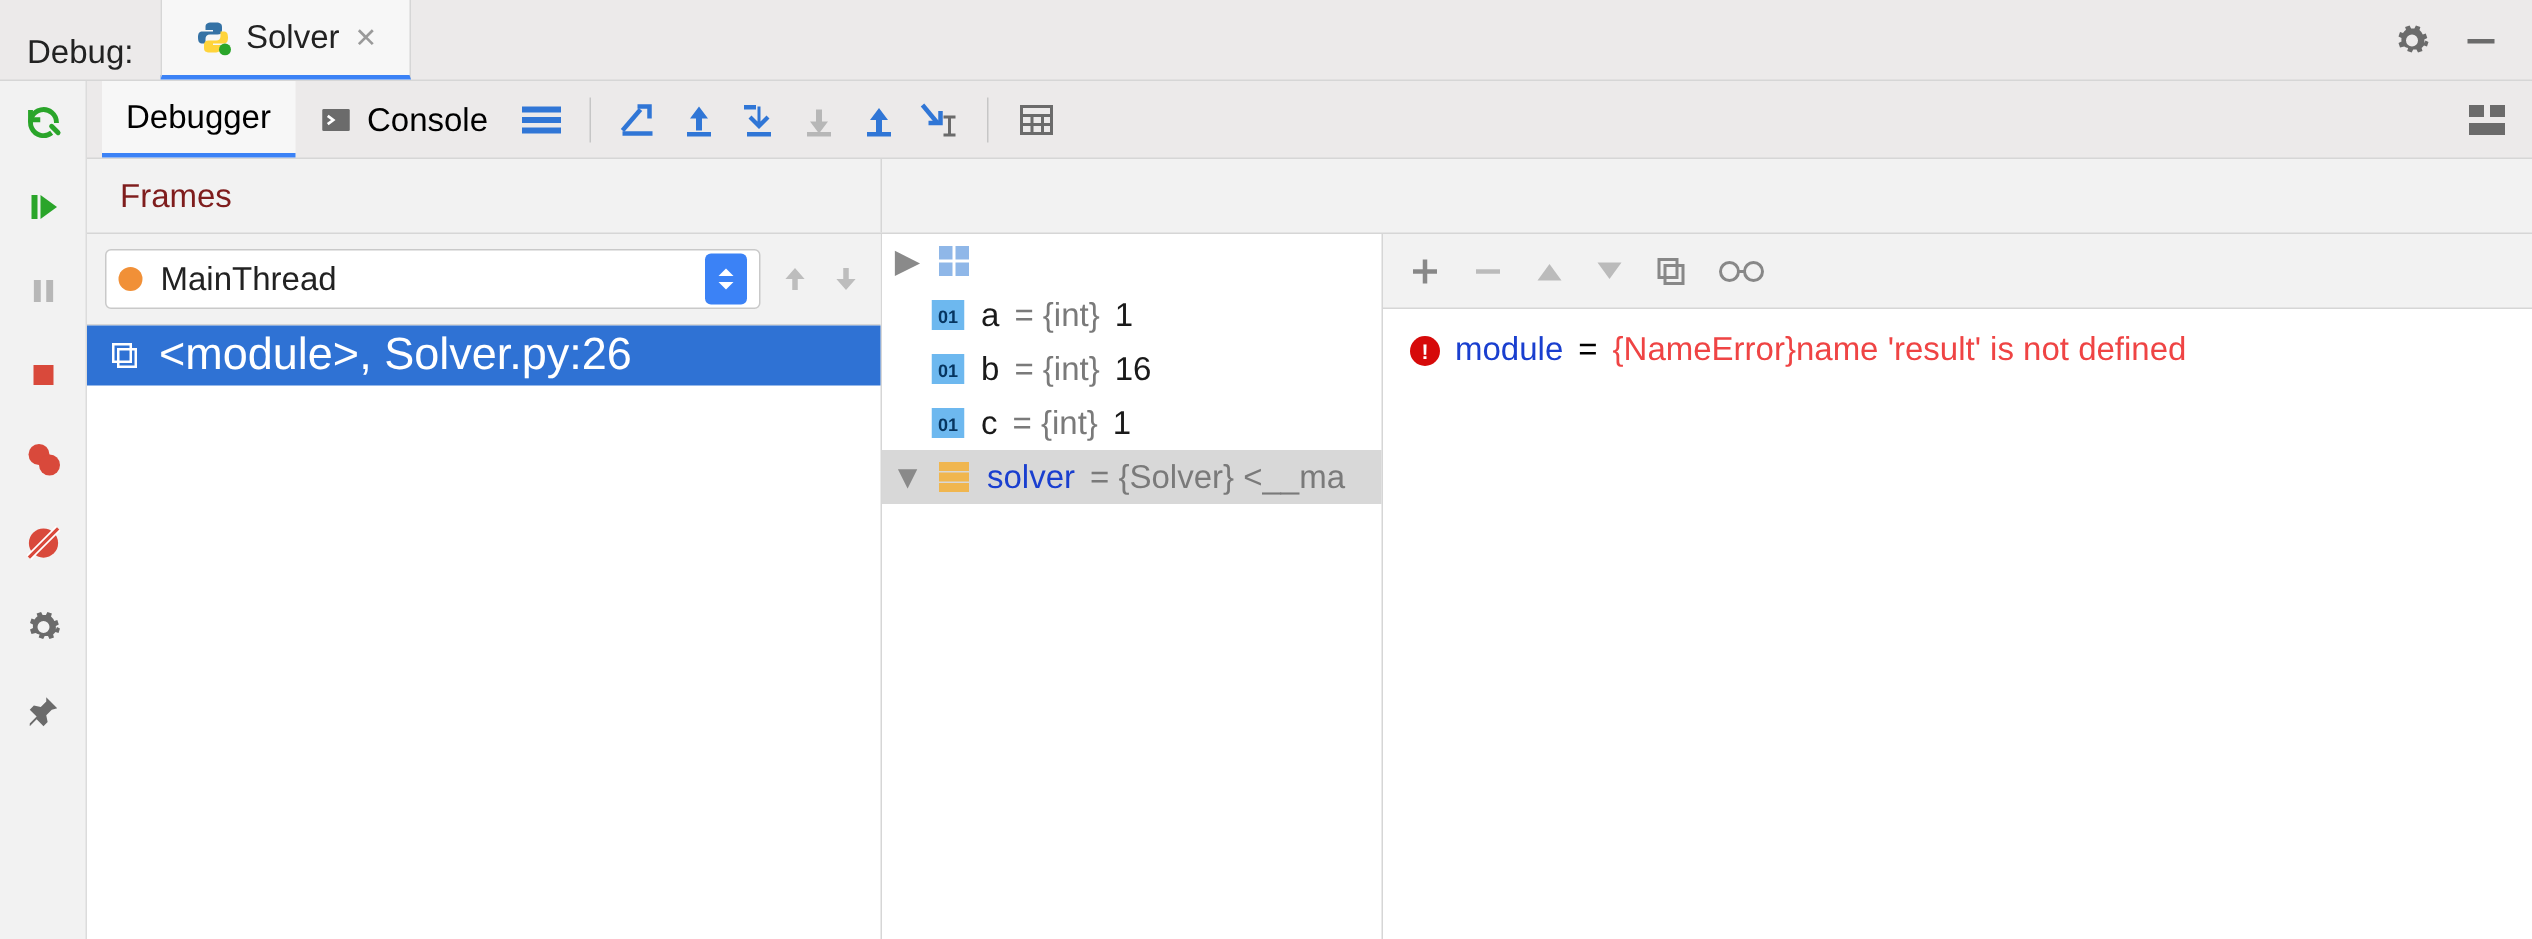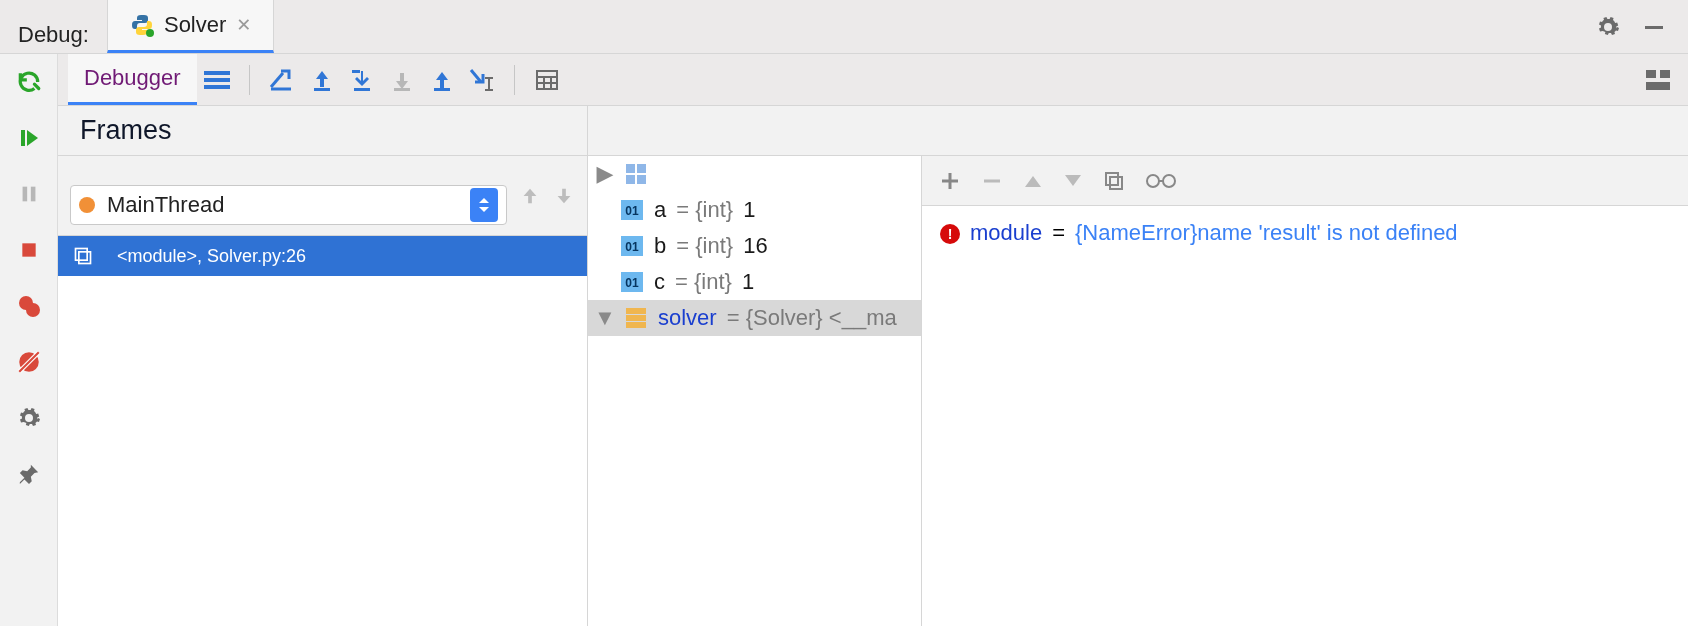--- a/index.html
+++ b/index.html
@@ -21,71 +21,71 @@
 
   .vtoolbar { width: 58px; background: #f2f2f2; display:flex; flex-direction:column; align-items:center; padding-top:10px; gap: 20px; border-right:1px solid #dcdcdc; }
   .vbtn { width:36px; height:36px; display:flex; align-items:center; justify-content:center; color:#6b6b6b; }
   .vbtn.green { color:#2aa52a; }
   .vbtn.red { color:#d9493b; }
 
   .content { flex:1; display:flex; flex-direction:column; min-width:0; }
 
   
   .subtoolbar { height: 52px; display:flex; align-items:center; background:#eceaea; border-bottom:1px solid #d6d6d6; padding-left:10px; }
-  .subtab { display:flex; align-items:center; gap:10px; padding: 0 16px; height:100%; font-size:22px; color:#701a75;justify-content:center;}
+  .subtab { display:flex; align-items:center; gap:10px; padding: 0 16px; height:100%; font-size:22px; color:#000000;justify-content:center;}
   .subtab.active { background:#f7f7f7; border-bottom:3px solid #3b82f6; }
   .sep { width:1px; height:30px; background:#c6c6c6; margin:0 12px; }
   .stepbtn { width:40px; height:36px; display:flex; align-items:center; justify-content:center; color:#3076d6; }
   .stepbtn.disabled { color:#b7b7b7; }
   .right-spacer { flex:1; }
   .layout-icon { padding-right:18px; color:#6b6b6b; }
 
   
   .panelheaders { display:flex; height:50px; background:#f2f2f2; border-bottom:1px solid #d6d6d6; }
-  .ph { display:flex; align-items:center; font-size:27px; color:#0f172a; padding-left:22px; border-right:1px solid #d6d6d6; }
+  .ph { display:flex; align-items:center; font-size:22px; color:#7f1d1d; padding-left:22px; border-right:1px solid #d6d6d6; }
   .ph-frames { width: 530px; }
   .ph-vars { width: 334px; border-right: none;}
   .ph-watches { flex:1; border-left:1px solid #d6d6d6;}
 
   
   .panels { flex:1; display:flex; min-height:0; }
   .panel { border-right:1px solid #d6d6d6; display:flex; flex-direction:column; min-height:0; }
   .frames { width:530px; background:#fff; }
   .vars { width:334px; background:#fff; }
   .watches { flex:1; background:#f2f2f2; border-right:none;}
 
   
   .thread-row { display:flex; align-items:center; gap:12px; padding:10px 12px; background:#f2f2f2; border-bottom:1px solid #d6d6d6;}
-  .thread-select { flex:1; display:flex; align-items:center; height:40px; background:#fff; border:1px solid #c9c9c9; border-radius:4px; padding:0 8px;margin-top:19px;}
+  .thread-select { flex:1; display:flex; align-items:center; height:40px; background:#fff; border:1px solid #c9c9c9; border-radius:4px; padding:0 8px;}
   .thread-dot { width:16px;height:16px;border-radius:50%; background:#f19037; margin-right:12px;}
   .thread-name { font-size:22px; color:#222; flex:1;}
   .thread-chevrons { width:28px; height:34px; background:#3b82f6; border-radius:4px; display:flex; flex-direction:column; align-items:center; justify-content:center; color:#fff;}
   .navbtn { color:#bdbdbd; }
 
   
-  .frame-item { display:flex; align-items:center; gap:23px; height:40px; padding:0 14px; font-size:18px; }
+  .frame-item { display:flex; align-items:center; gap:12px; height:40px; padding:0 14px; font-size:30px; }
   .frame-item.selected { background:#2f72d4; color:#fff;}
   .frame-icon { width:22px; height:22px; display:flex; align-items:center; justify-content:center; }
 
   
   .var-row { display:flex; align-items:center; gap:10px; height:36px; padding-left:8px; font-size:22px; }
   .var-row.selected { background:#d8d8d8; }
   .tree-toggle { width:18px; color:#8a8a8a; display:flex; justify-content:center;}
   .var-icon { width:24px;height:24px; display:flex; align-items:center; justify-content:center;}
   .var-name { color:#1a1a1a; }
   .var-type { color:#7a7a7a; }
   .var-val { color:#1a1a1a; }
   .var-name.blue { color:#1a3fcf; }
 
   
   .watch-toolbar { display:flex; align-items:center; gap:22px; height:50px; padding-left:18px; color:#888; border-bottom:1px solid #d6d6d6; background:#f2f2f2;}
   .watch-body { padding:14px 18px; background:#fff; flex:1; min-height:0;}
   .watch-row { display:flex; align-items:flex-start; gap:10px; font-size:22px; }
   .watch-name { color:#1a3fcf; }
-  .watch-err { color:#3b82f6; }
+  .watch-err { color:#ef4444; }
   .err-icon { width:20px;height:20px; border-radius:50%; background:#d60a0a; color:#fff; font-size:14px; font-weight:bold; display:flex; align-items:center; justify-content:center; margin-top:4px;}
 
   svg { display:block; }
 </style>
 </head>
 <body>
 
 <div class="root">
 
   <div class="titlebar">
@@ -167,20 +167,29 @@
           </svg>
         </div>
     </div>
 
     <div class="content">
 
       <div class="subtoolbar">
         <div class="subtab active">
             <span>Debugger</span>
           </div>
+        <div class="subtab">
+          <span>
+              <svg width="22" height="22" viewBox="0 0 24 24" fill="#6b6b6b">
+                <rect x="2" y="4" width="20" height="16" rx="1"></rect>
+                <path d="M6 9l4 3-4 3" stroke="#fff" stroke-width="2" fill="none"></path>
+              </svg>
+            </span>
+          <span>Console</span>
+        </div>
         <div class="stepbtn">
             <svg width="26" height="20" viewBox="0 0 26 20">
               <rect y="1" width="26" height="4" fill="#3076d6"></rect>
               <rect y="8" width="26" height="4" fill="#3076d6"></rect>
               <rect y="15" width="26" height="4" fill="#3076d6"></rect>
             </svg>
           </div>
         <div class="sep"></div>
         <div class="stepbtn">
             <svg width="26" height="22" viewBox="0 0 26 22">

